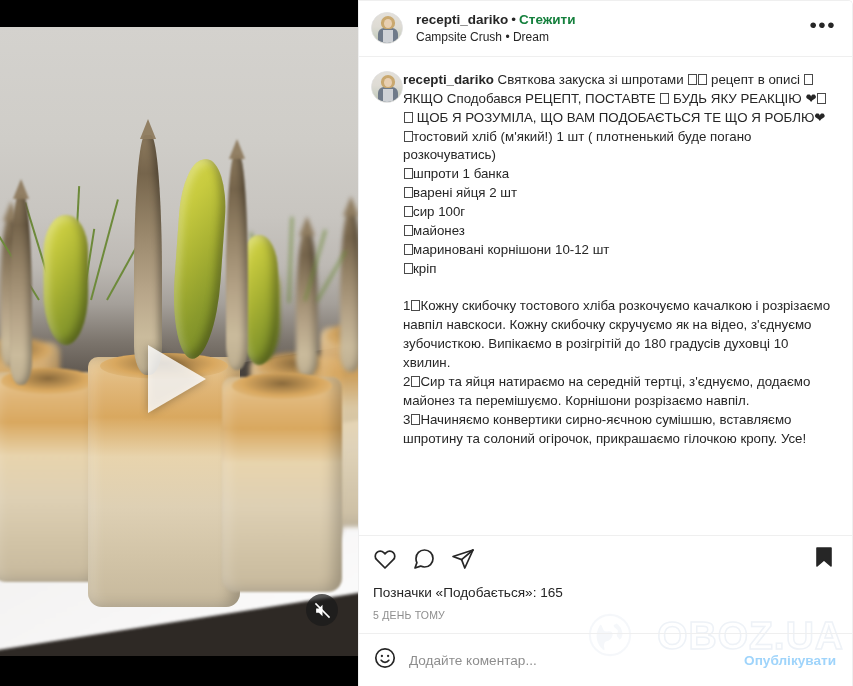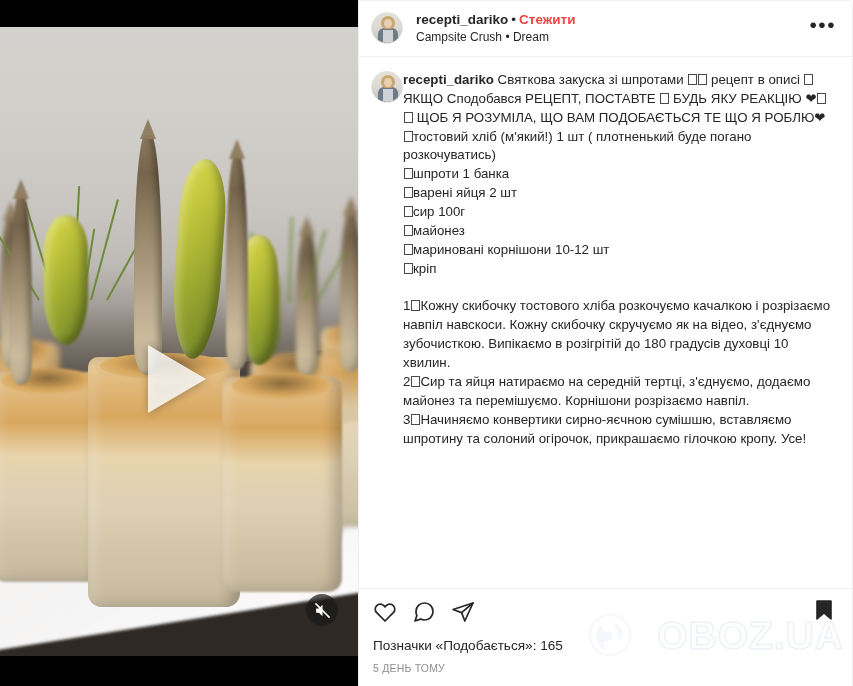--- a/index.html
+++ b/index.html
@@ -272,21 +272,21 @@
     margin-left: 13px;
     display: flex;
     flex-direction: column;
     justify-content: center;
     line-height: 1.25;
     min-width: 0;
   }
   .hdr-line1 { font-size: 13.5px; color: #262626; white-space: nowrap; }
   .hdr-user { font-weight: bold; color: #262626; cursor: pointer; }
   .hdr-dot { color: #262626; margin: 0 3px; }
-  .hdr-follow { color: #ef4444; font-weight: bold; cursor: pointer; }
+  .hdr-follow { color: #15803d; font-weight: bold; cursor: pointer; }
   .hdr-line2 {
     font-size: 12px;
     color: #262626;
     margin-top: 1px;
     white-space: nowrap;
     cursor: pointer;
   }
   .more-btn {
     margin-left: auto;
     font-size: 21px;
@@ -546,15 +546,27 @@
         <span class="save-icon">
           <svg width="24" height="24" viewBox="0 0 24 24" fill="#262626" stroke="#262626" stroke-width="1.6" stroke-linejoin="round">
             <path d="M5 3h14v18l-7-6-7 6V3z"></path>
           </svg>
         </span>
       </div>
       <div class="likes">Позначки «Подобається»: 165</div>
       <div class="timestamp">5 ДЕНЬ ТОМУ</div>
     </div>
 
+    <div class="comment-bar">
+      <span class="emoji-btn">
+        <svg width="24" height="24" viewBox="0 0 24 24" fill="none" stroke="#262626" stroke-width="1.7">
+          <circle cx="12" cy="12" r="9.2"></circle>
+          <circle cx="8.9" cy="10" r="1.15" fill="#262626" stroke="none"></circle>
+          <circle cx="15.1" cy="10" r="1.15" fill="#262626" stroke="none"></circle>
+          <path d="M8.2 14.3a4.6 4.6 0 0 0 7.6 0" stroke-linecap="round"></path>
+        </svg>
+      </span>
+      <input class="comment-input" type="text" placeholder="Додайте коментар..." style="">
+      <span class="post-btn">Опублікувати</span>
+    </div>
 
   </div>
 </div>
 
 </body></html>

